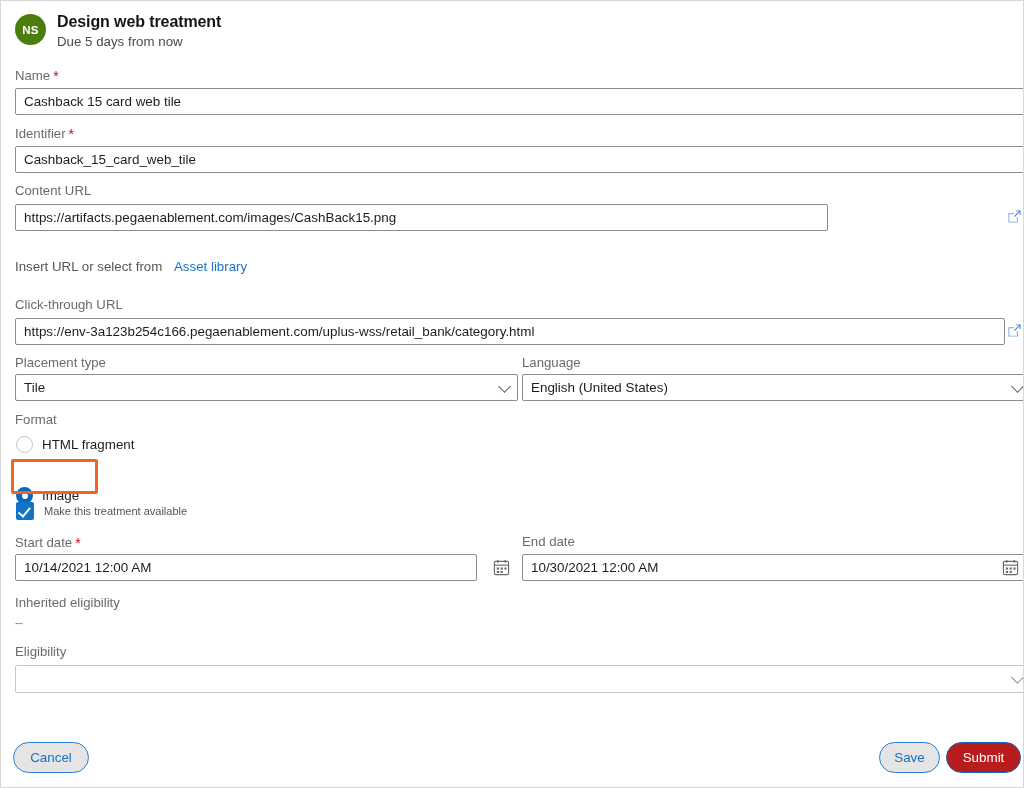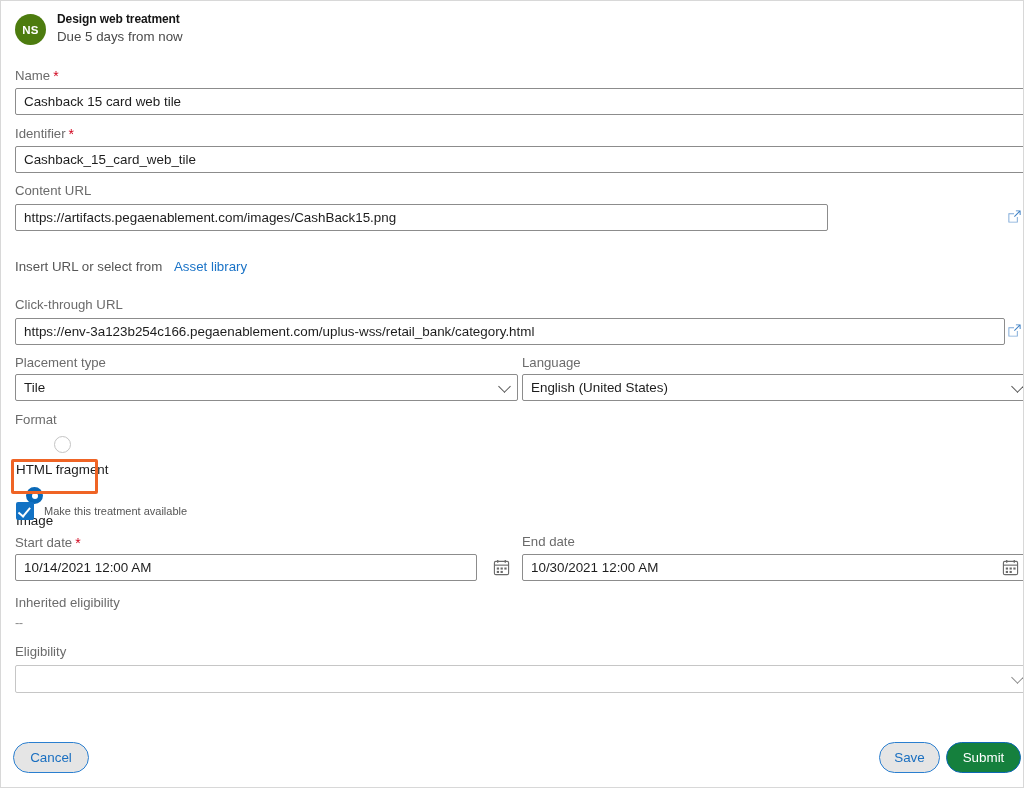--- a/index.html
+++ b/index.html
@@ -41,21 +41,21 @@
     font-weight: 600;
     display: flex;
     align-items: center;
     justify-content: center;
     letter-spacing: .3px;
     flex: 0 0 auto;
     margin-top: 2px;
   }
   .header-text { line-height: 1.25; }
   .header-title {
-    font-size: 12px;
+    font-size: 16px;
     font-weight: bold;
     color: #151515;
     letter-spacing: -0.1px;
   }
   .header-sub {
     font-size: 13.3px;
     color: #4a4a4a;
     margin-top: 2px;
   }
 
@@ -130,21 +130,20 @@
     height: 17px;
   }
   .cal svg { display: block; }
 
   
   .radio-row {
     position: absolute;
     display: flex;
     align-items: center;
     gap: 9px;
-    flex-direction: column;
   }
   .radio {
     width: 17px;
     height: 17px;
     border-radius: 50%;
     border: 1.6px solid #c4c4c4;
     background: #fff;
     flex: 0 0 auto;
     position: relative;
   }
@@ -240,21 +239,21 @@
     justify-content: center;
     cursor: pointer;
     white-space: nowrap;
   }
   .btn-outline {
     background: #e5e5e5;
     border: 1.4px solid #2a7fd0;
     color: #1a6fc0;
   }
   .btn-primary {
-    background: #15803d;
+    background: #b91c1c;
     border: 1.4px solid #0d68b4;
     color: #ffffff;
   }
 </style>
 </head>
 <body>
 
 <div id="page">
 
   <div class="header">

